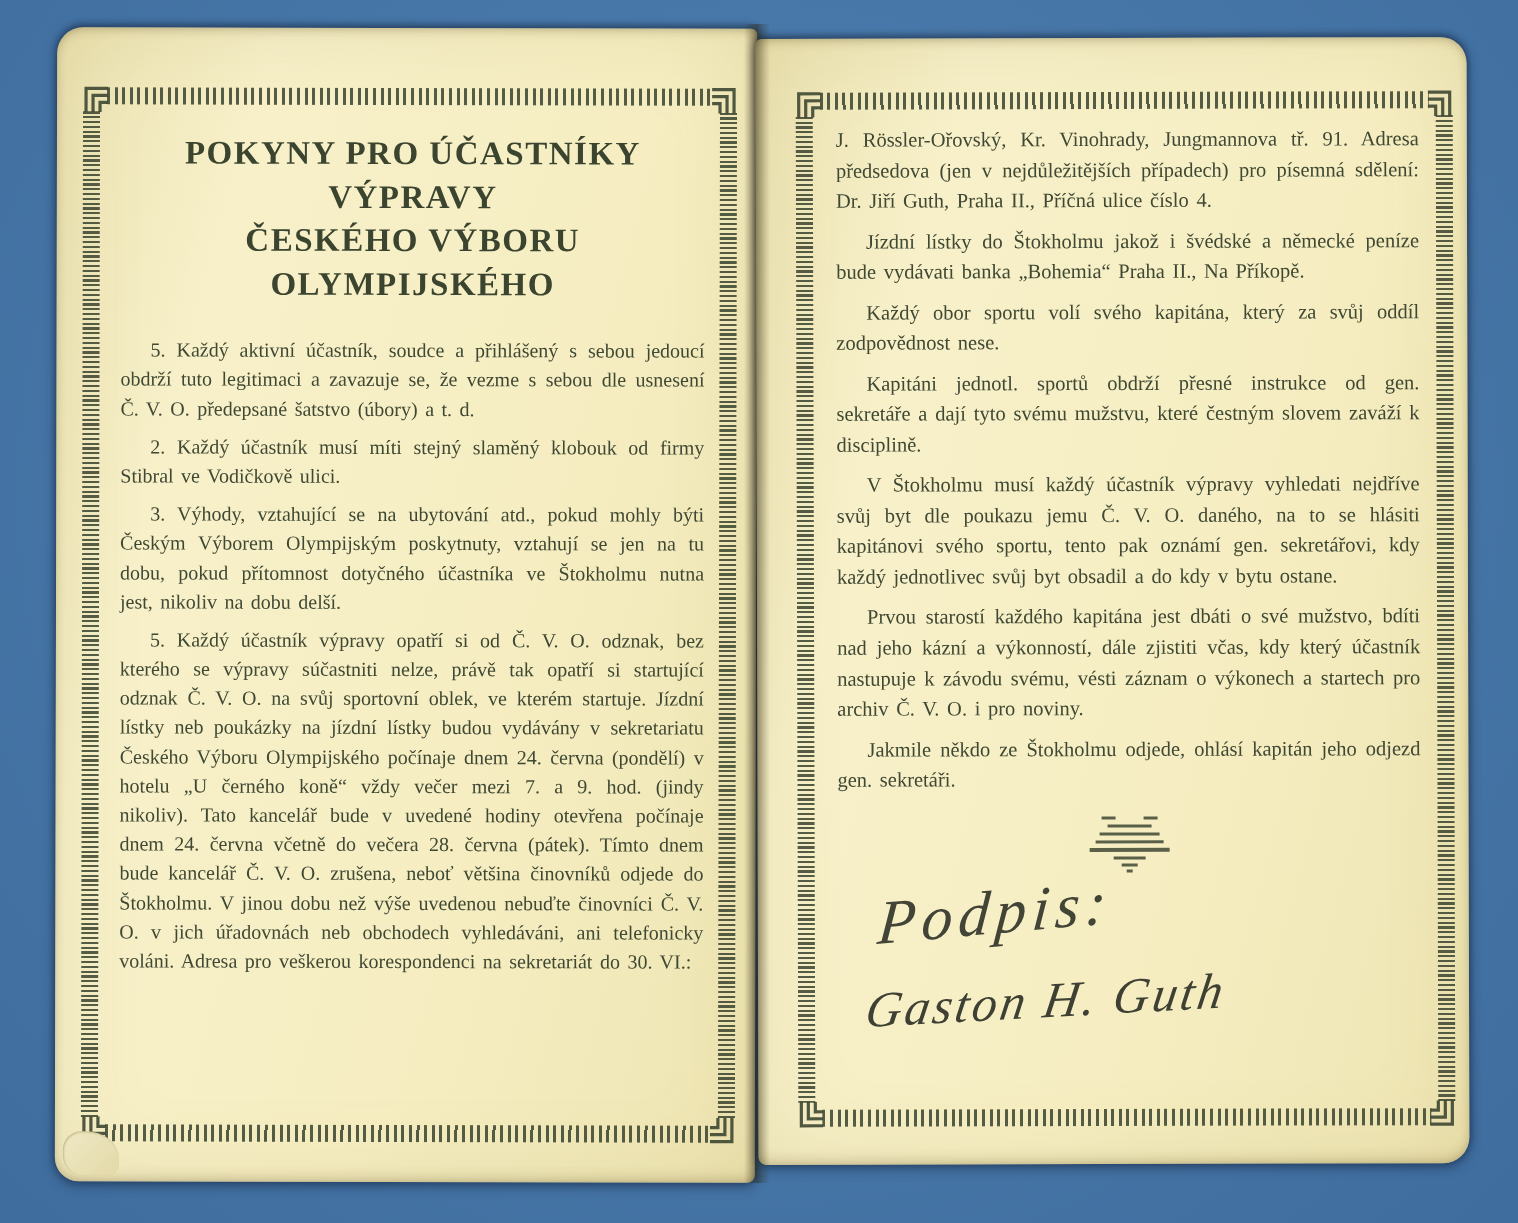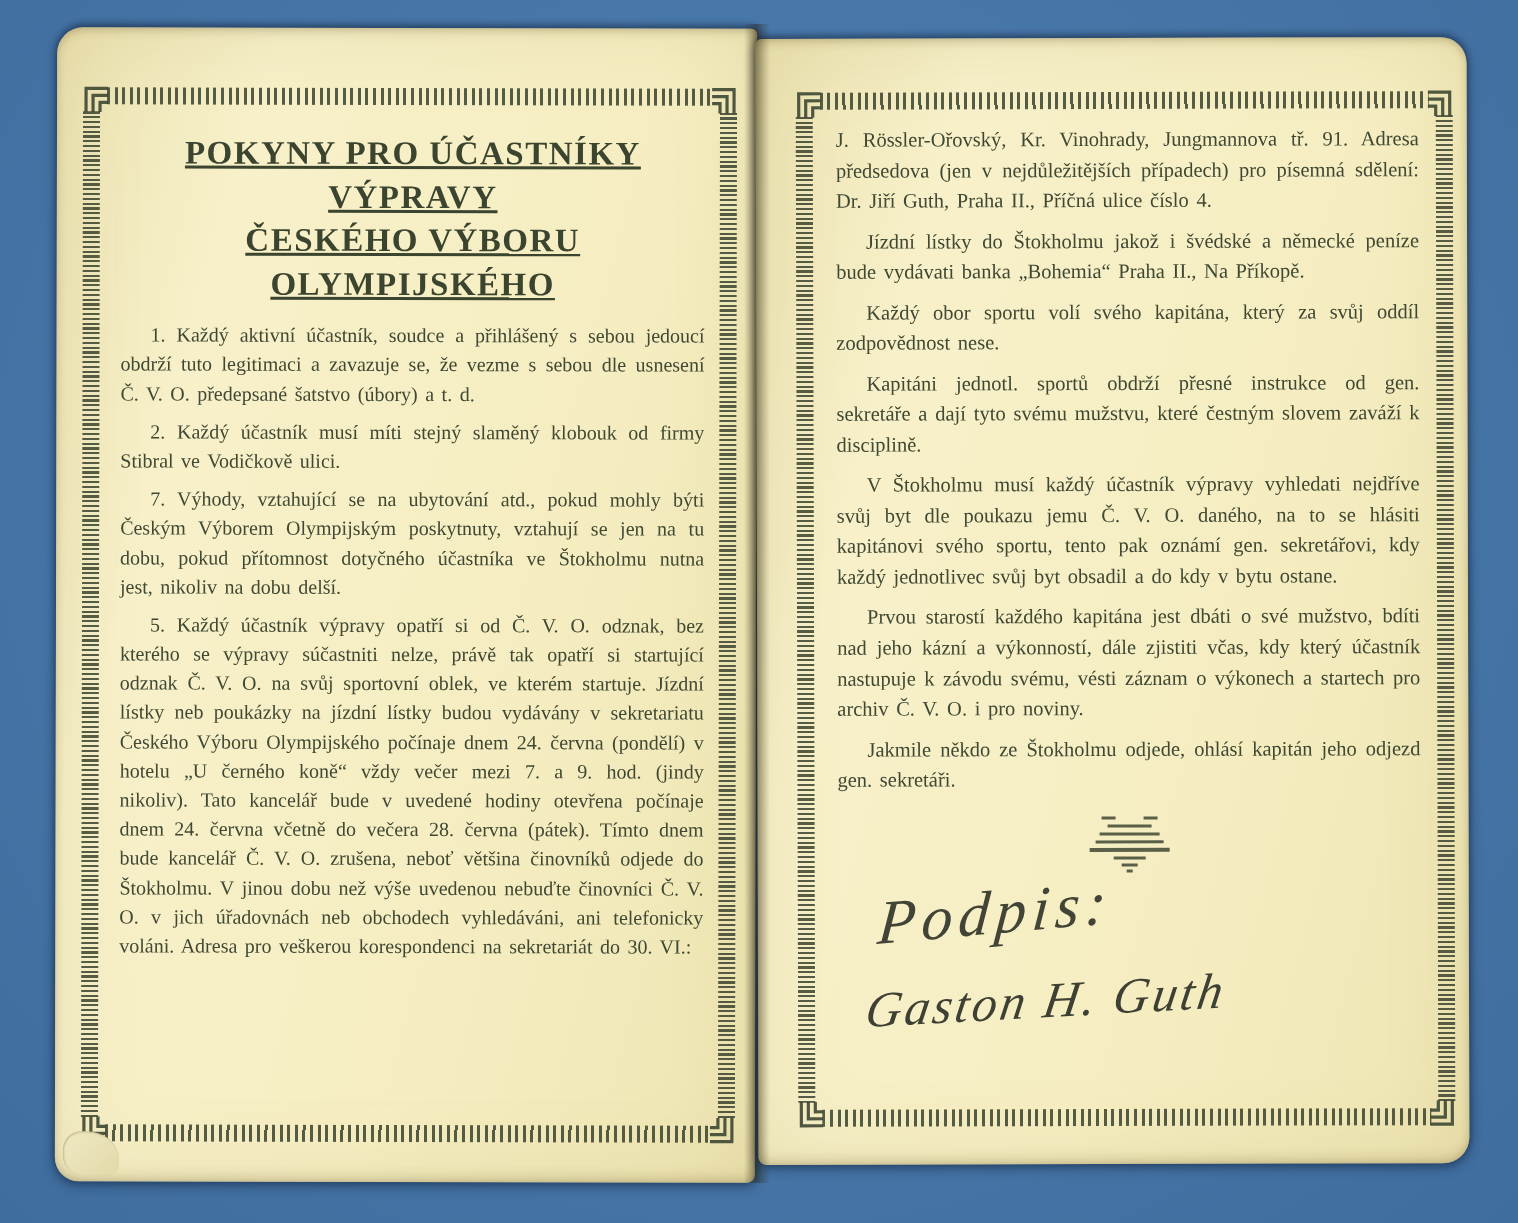--- a/index.html
+++ b/index.html
@@ -65,21 +65,21 @@
   .c-tr{top:-2px;right:-2px;transform:scaleX(-1);}
   .c-bl{bottom:-2px;left:-2px;transform:scaleY(-1);}
   .c-br{bottom:-2px;right:-2px;transform:rotate(180deg);}
   
   .content{position:absolute; color:var(--ink);}
   .page-left  .content{top:94px; left:64px; right:52px; bottom:66px;}
   .page-right .content{top:86px; left:80px; right:48px; bottom:60px;}
   h1.doc-title{
     text-align:center; font-weight:bold;
     font-size:33px; line-height:1.32; letter-spacing:1.5px;
-    margin:10px 0 15px 0; color:#3b442f;text-decoration:underline;
+    margin:10px 0 30px 0; color:#3b442f;
   }
   h1.doc-title .line{display:block;}
   p.body-par{
     font-size:20px; line-height:1.46; text-align:justify;
     text-indent:30px; margin-bottom:9px; word-spacing:2.5px;
     color:var(--ink);
   }
   .page-right p.body-par{font-size:20.5px; line-height:1.49; margin-bottom:10px;}
   p.continuation{text-indent:0;}
   
@@ -135,23 +135,23 @@
         <svg viewBox="0 0 27 27">
           <path d="M27 3 H5 V27 M27 10 H12 V27 M27 17 H19 V27" fill="none" stroke="currentColor" stroke-width="3.2"></path>
         </svg>
       </span>
   </div>
   <div class="content">
     <h1 class="doc-title">
       <span class="line">POKYNY PRO ÚČASTNÍKY VÝPRAVY</span>
       <span class="line">ČESKÉHO VÝBORU OLYMPIJSKÉHO</span>
     </h1>
-    <p class="body-par">1. Každý aktivní účastník, soudce a přihlášený s sebou jedoucí obdrží tuto legitimaci a zavazuje se, že vezme s sebou dle usnesení Č. V. O. předepsané šatstvo (úbory) a t. d.</p>
+    <p class="body-par">5. Každý aktivní účastník, soudce a přihlášený s sebou jedoucí obdrží tuto legitimaci a zavazuje se, že vezme s sebou dle usnesení Č. V. O. předepsané šatstvo (úbory) a t. d.</p>
     <p class="body-par">2. Každý účastník musí míti stejný slaměný klobouk od firmy Stibral ve Vodičkově ulici.</p>
-    <p class="body-par">7. Výhody, vztahující se na ubytování atd., pokud mohly býti Českým Výborem Olympijským poskytnuty, vztahují se jen na tu dobu, pokud přítomnost dotyčného účastníka ve Štokholmu nutna jest, nikoliv na dobu delší.</p>
+    <p class="body-par">3. Výhody, vztahující se na ubytování atd., pokud mohly býti Českým Výborem Olympijským poskytnuty, vztahují se jen na tu dobu, pokud přítomnost dotyčného účastníka ve Štokholmu nutna jest, nikoliv na dobu delší.</p>
     <p class="body-par">5. Každý účastník výpravy opatří si od Č. V. O. odznak, bez kterého se výpravy súčastniti nelze, právě tak opatří si startující odznak Č. V. O. na svůj sportovní oblek, ve kterém startuje. Jízdní lístky neb poukázky na jízdní lístky budou vydávány v sekretariatu Českého Výboru Olympijského počínaje dnem 24. června (pondělí) v hotelu „U černého koně“ vždy večer mezi 7. a 9. hod. (jindy nikoliv). Tato kancelář bude v uvedené hodiny otevřena počínaje dnem 24. června včetně do večera 28. června (pátek). Tímto dnem bude kancelář Č. V. O. zrušena, neboť většina činovníků odjede do Štokholmu. V jinou dobu než výše uvedenou nebuďte činovníci Č. V. O. v jich úřadovnách neb obchodech vyhledáváni, ani telefonicky voláni. Adresa pro veškerou korespondenci na sekretariát do 30. VI.:</p>
   </div>
   <div class="corner-wear"></div>
 </div>
 
 <div class="page page-right">
   <div class="frame">
     <div class="edge edge-top"></div>
     <div class="edge edge-bottom"></div>
     <div class="edge edge-left"></div>

